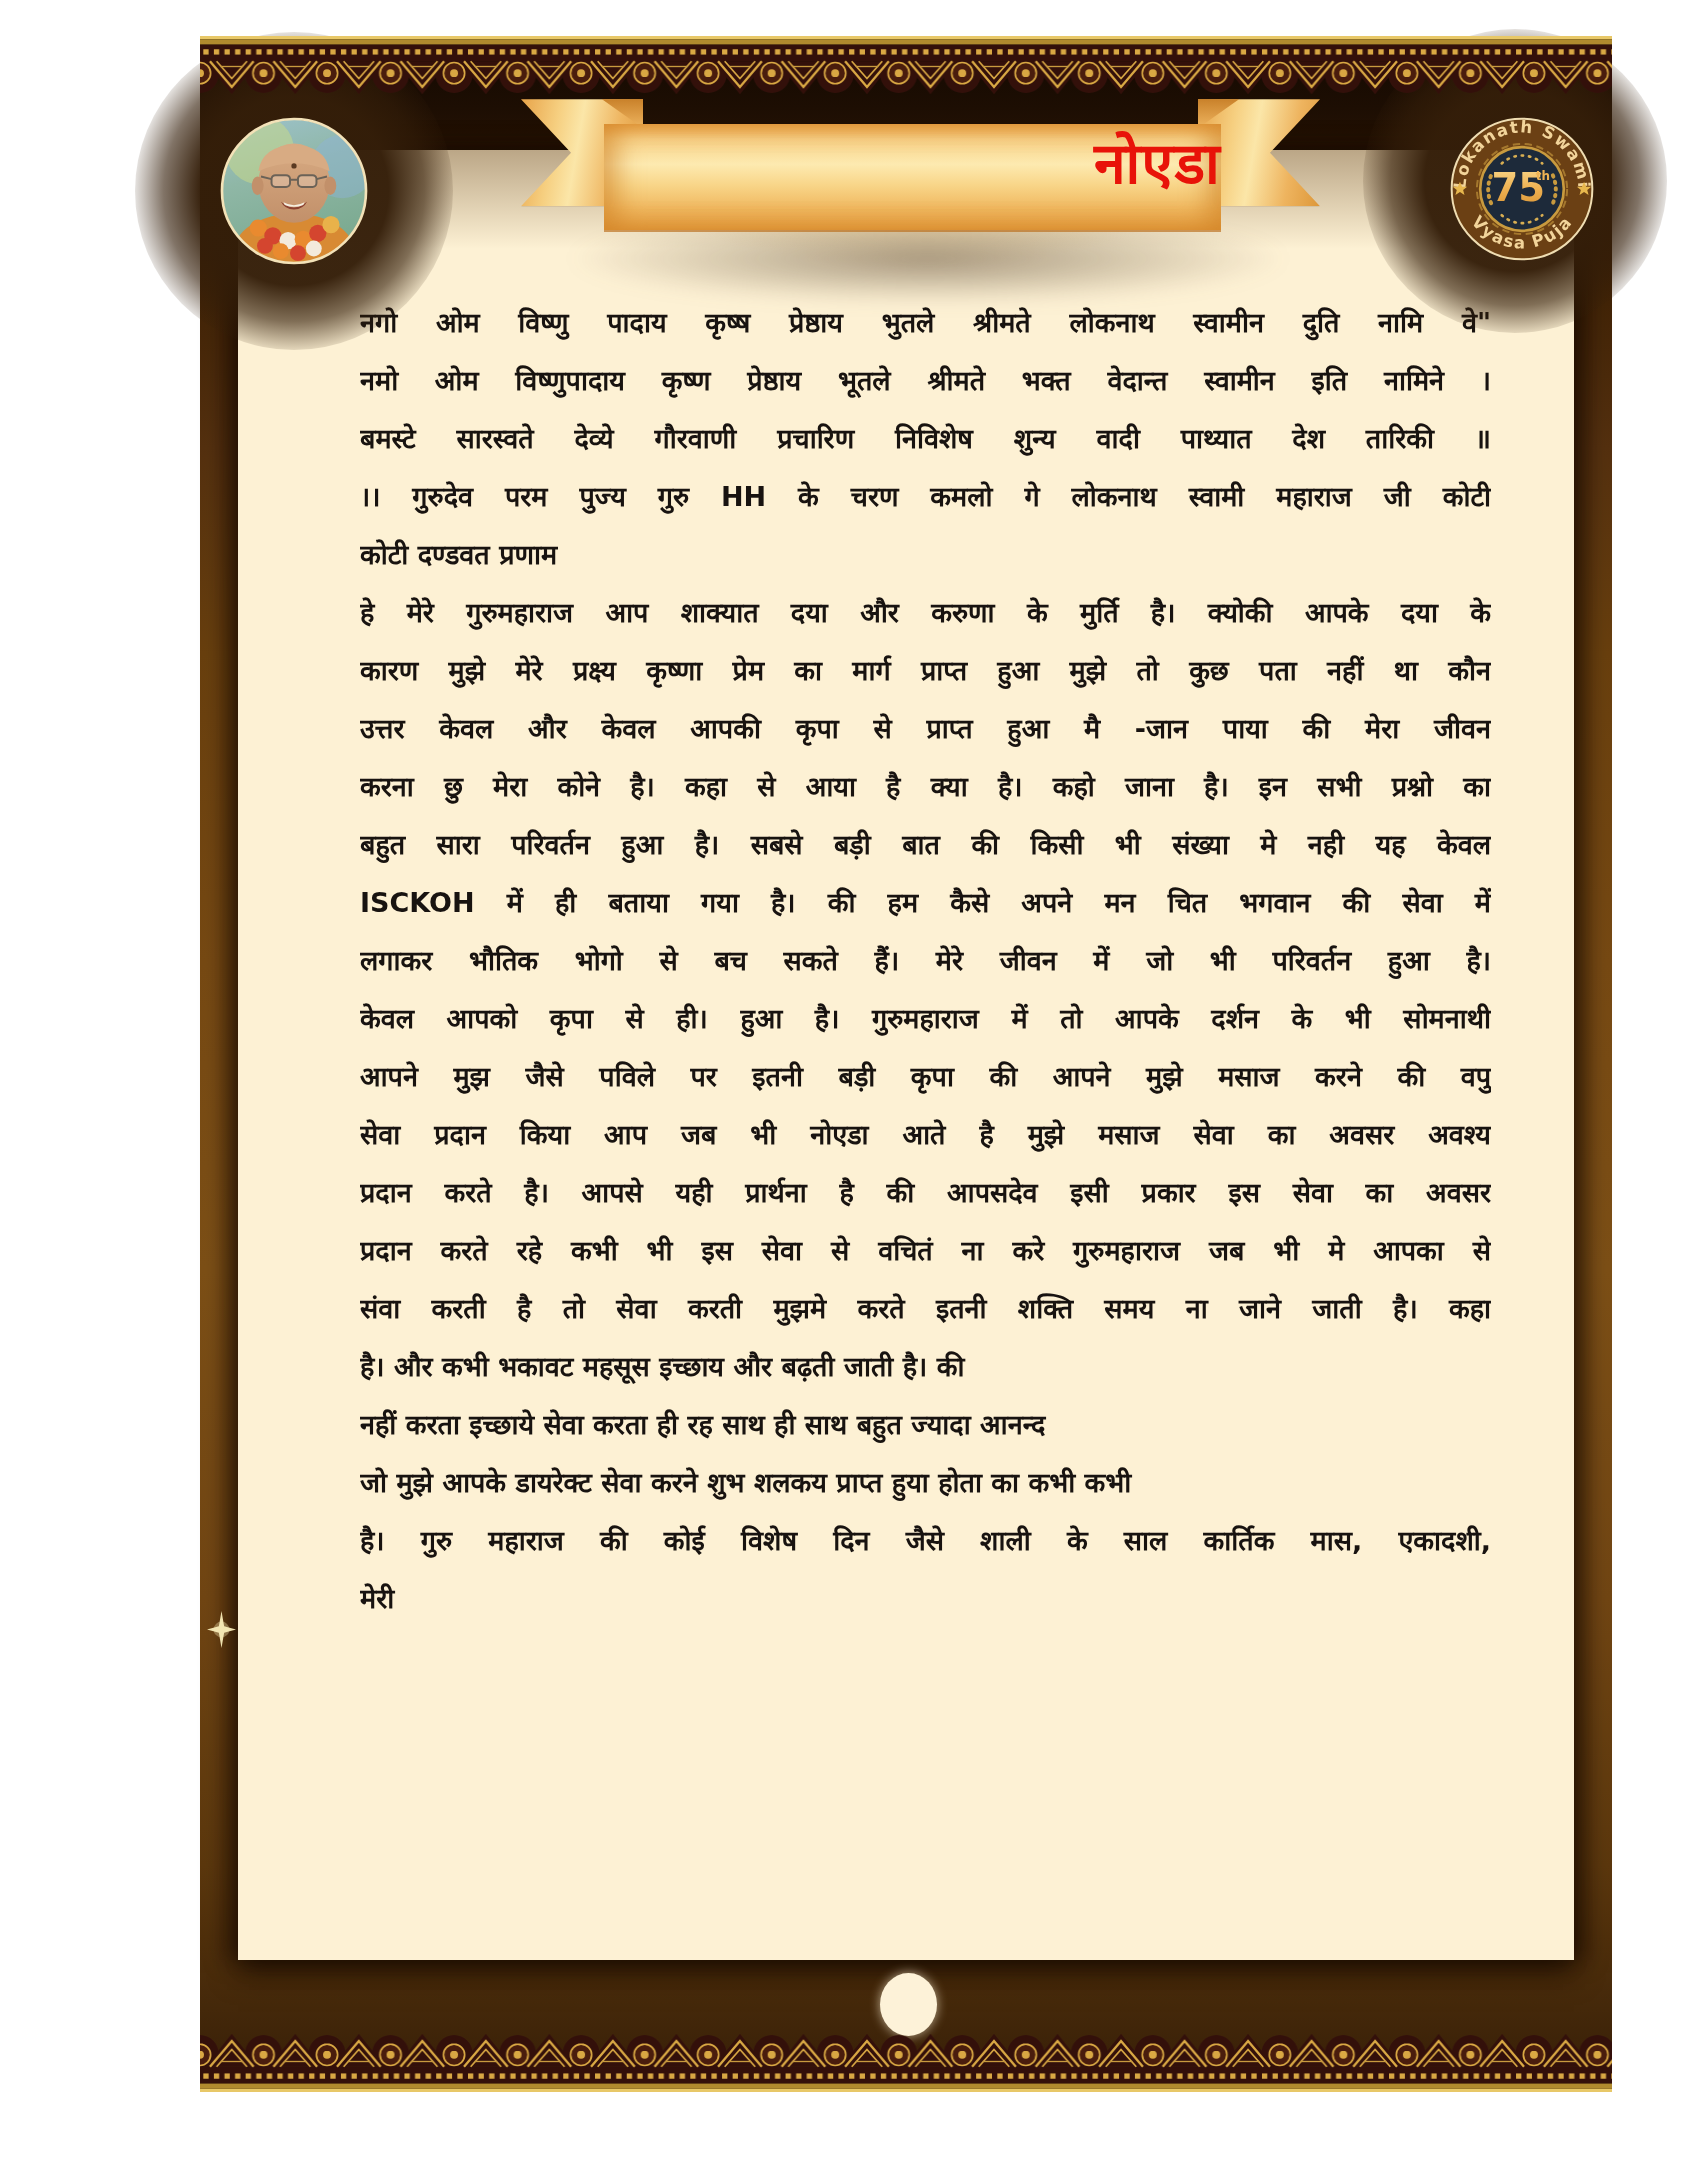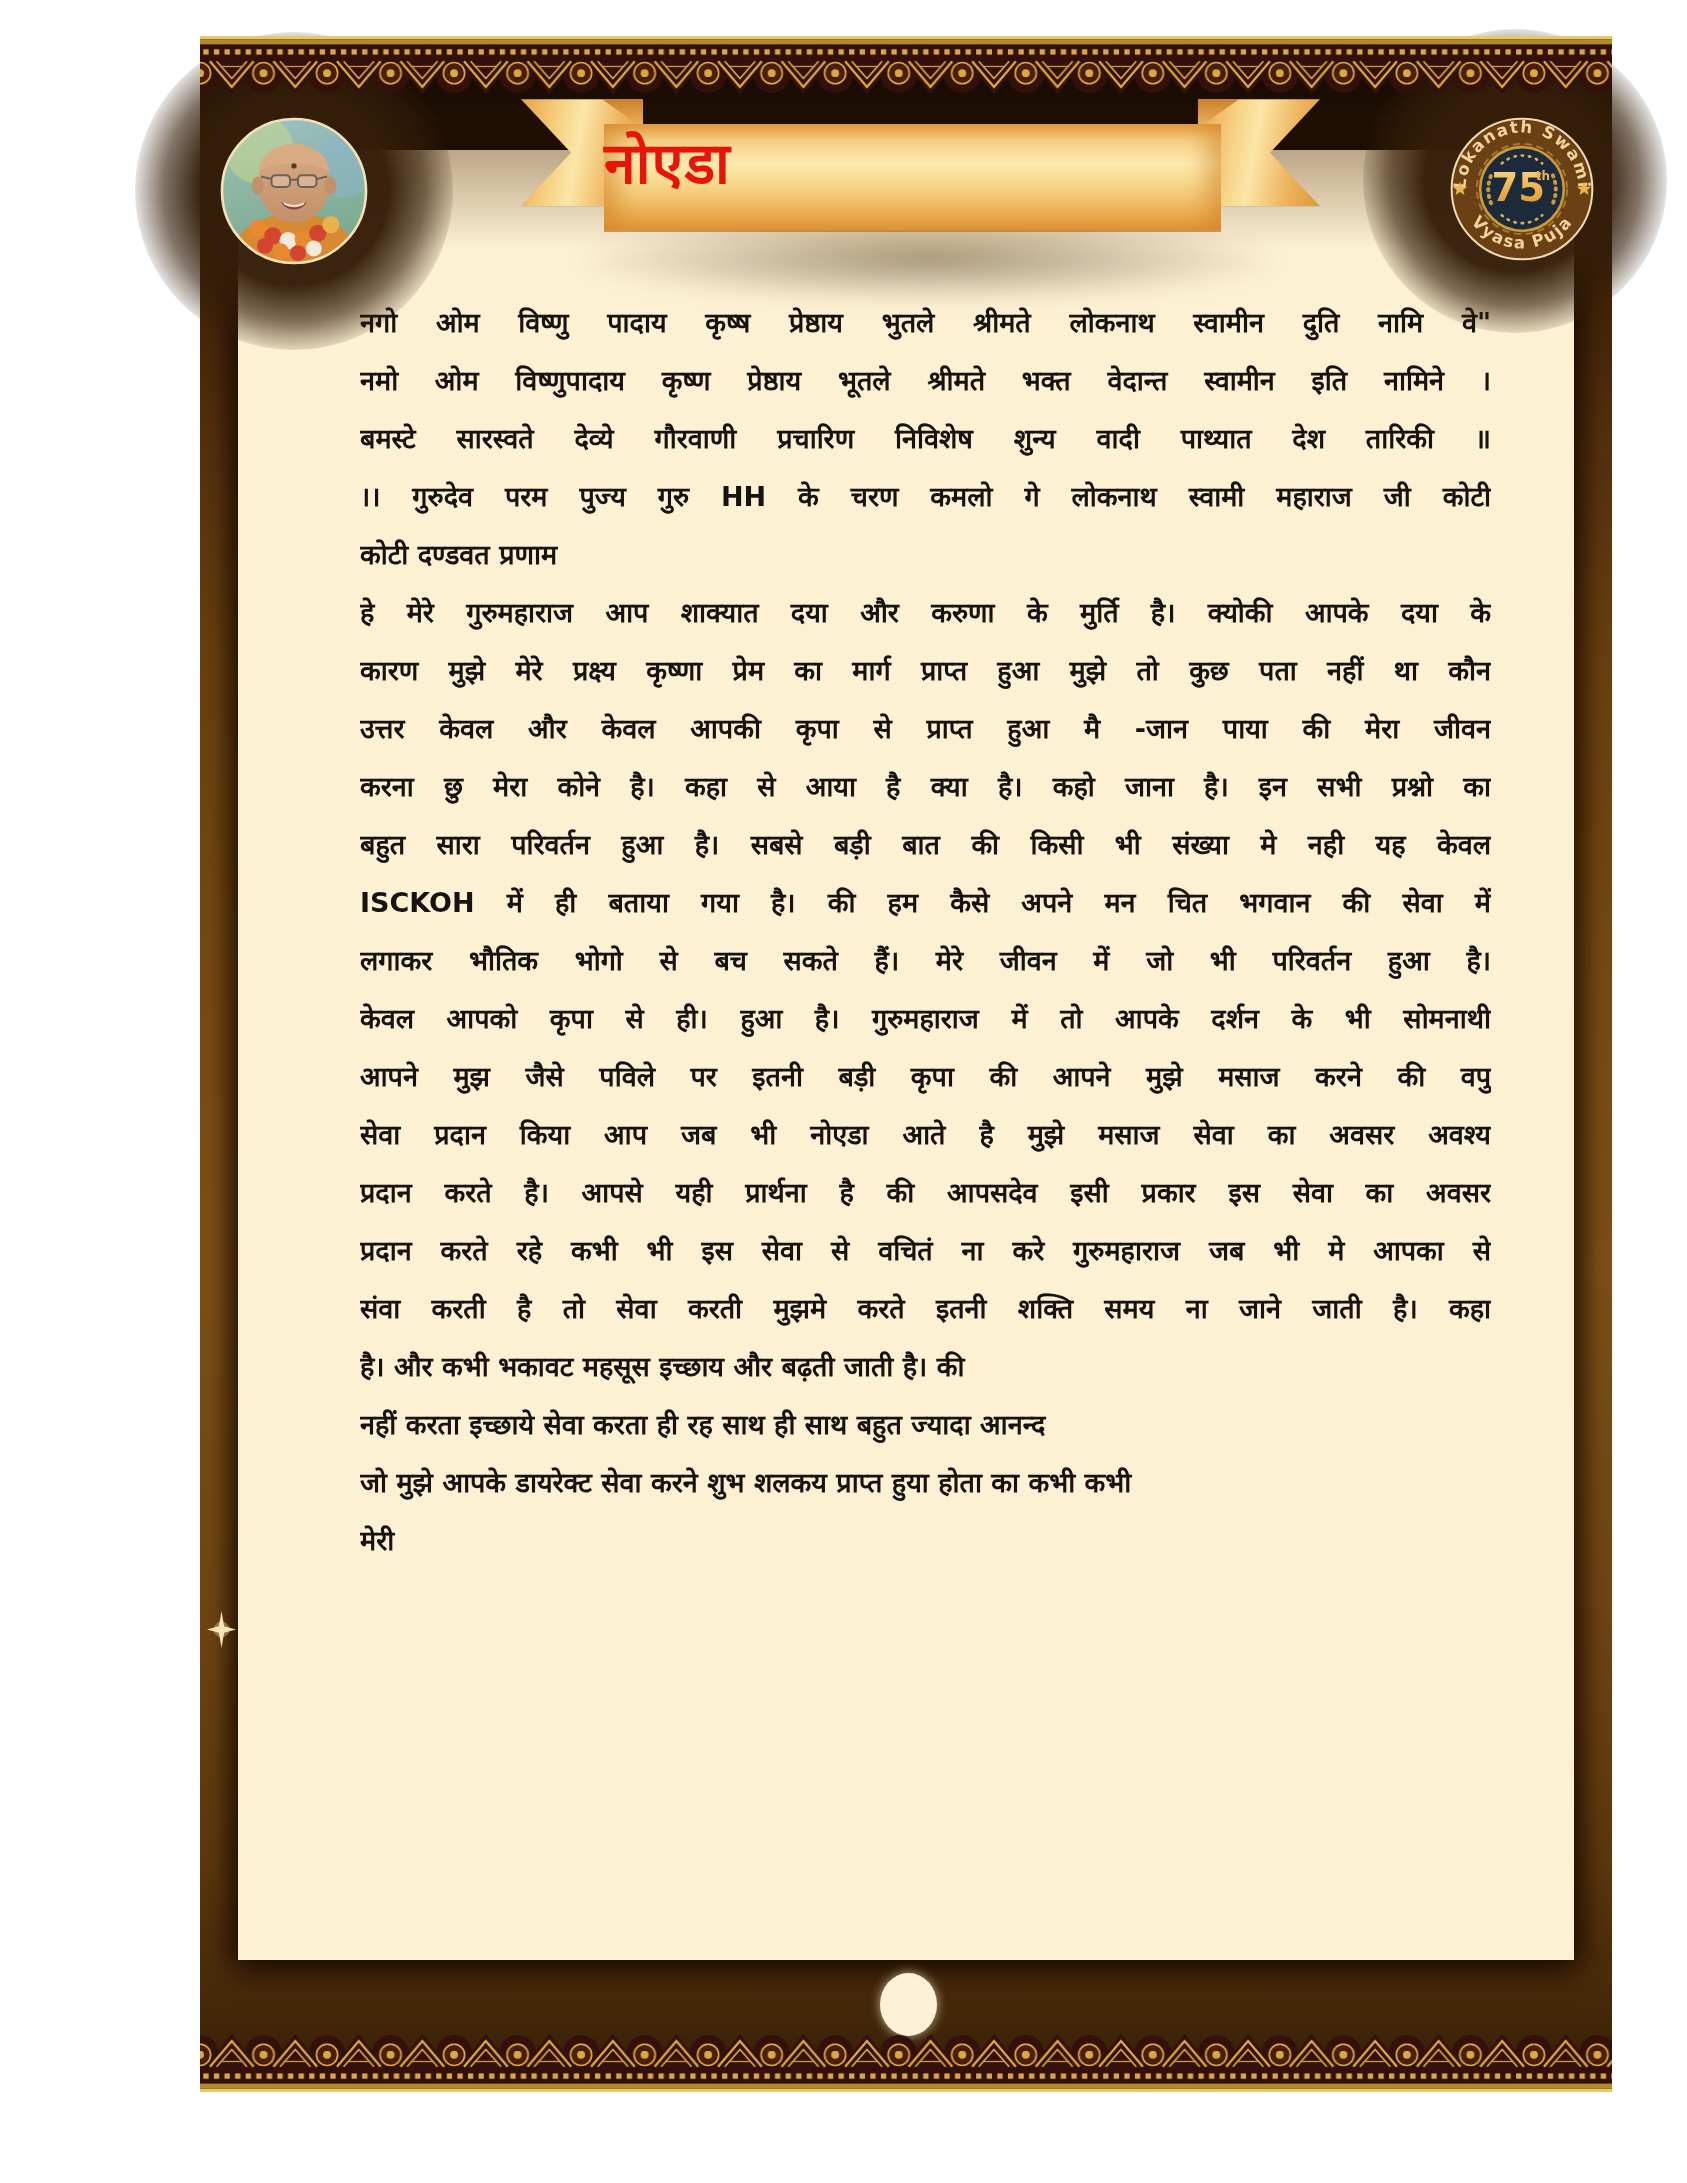--- a/index.html
+++ b/index.html
@@ -52,21 +52,21 @@
   .ribbon .tail.left{left:0;clip-path:polygon(100% 0,0 0,41% 50%,0 100%,100% 100%);}
   .ribbon .tail.right{left:677px;clip-path:polygon(0 0,100% 0,59% 50%,100% 100%,0 100%);}
   .ribbon .curl{position:absolute;top:1.3px;width:41px;height:29px;
     background:linear-gradient(180deg,#c9812a,#eeb45f);}
   .ribbon .curl.left{left:81px;clip-path:polygon(0 0,100% 0,100% 100%);}
   .ribbon .curl.right{left:677px;clip-path:polygon(0 0,100% 0,0 100%);}
   .ribbon .panel{position:absolute;left:83px;top:26px;width:617px;height:106px;
     background:linear-gradient(180deg,#f1b157 0%,#f8d288 14%,#fdeab0 38%,#f8d588 58%,#efb55c 82%,#e8a447 100%);
     box-shadow:inset 14.6px 0 24px rgba(205,125,32,.55), inset -14.6px 0 24px rgba(205,125,32,.55),
                0 2px 0 rgba(186,108,24,.65);}
-  .ribbon .title{position:absolute;left:83px;top:37px;width:617px;text-align:left;
+  .ribbon .title{position:absolute;left:83px;top:37px;width:617px;text-align:right;
     color:#e81309;font-size:57px;font-weight:bold;line-height:1;letter-spacing:1.3px;}
 
   
   .photo{position:absolute;left:20px;top:81px;width:148px;height:148px;z-index:7;}
 
   
   .badge{position:absolute;left:1250px;top:81px;width:144px;height:144px;z-index:7;}
 
   
   .page-marker{position:absolute;left:680px;top:1937px;width:57px;height:63px;z-index:4;
@@ -126,20 +126,21 @@
           <div class="line j">लगाकर भौतिक भोगो से बच सकते हैं। मेरे जीवन में जो भी परिवर्तन हुआ है।</div>
           <div class="line j">केवल आपको कृपा से ही। हुआ है। गुरुमहाराज में तो आपके दर्शन के भी सोमनाथी</div>
           <div class="line j">आपने मुझ जैसे पविले पर इतनी बड़ी कृपा की आपने मुझे मसाज करने की वपु</div>
           <div class="line j">सेवा प्रदान किया आप जब भी नोएडा आते है मुझे मसाज सेवा का अवसर अवश्य</div>
           <div class="line j">प्रदान करते है। आपसे यही प्रार्थना है की आपसदेव इसी प्रकार इस सेवा का अवसर</div>
           <div class="line j">प्रदान करते रहे कभी भी इस सेवा से वचितं ना करे गुरुमहाराज जब भी मे आपका से</div>
           <div class="line j">संवा करती है तो सेवा करती मुझमे करते इतनी शक्ति समय ना जाने जाती है। कहा</div>
           <div class="line">है। और कभी भकावट महसूस इच्छाय और बढ़ती जाती है। की</div>
           <div class="line">नहीं करता इच्छाये सेवा करता ही रह साथ ही साथ बहुत ज्यादा आनन्द</div>
           <div class="line">जो मुझे आपके डायरेक्ट सेवा करने शुभ शलकय प्राप्त हुया होता का कभी कभी</div>
+          <div class="line j">है। गुरु महाराज की कोई विशेष दिन जैसे शाली के साल कार्तिक मास, एकादशी,</div>
           <div class="line">मेरी</div>
         </div>
     </div>
     <div class="blob left"></div>
     <div class="blob right"></div>
 
     <div class="ribbon">
       <div class="shadow"></div>
       <div class="tail left"></div>
       <div class="tail right"></div>

